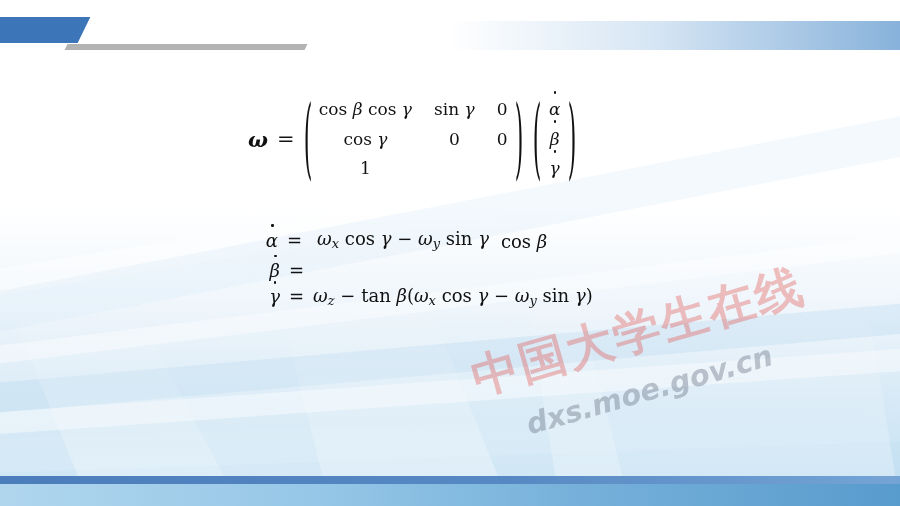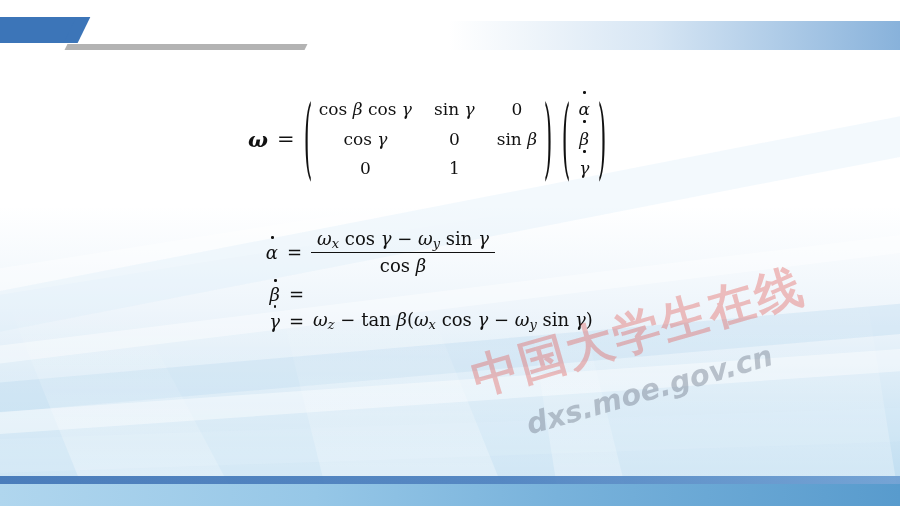--- a/index.html
+++ b/index.html
@@ -156,21 +156,20 @@
   .eq-row {
     display: flex;
     align-items: center;
     font-size: 18px;
     margin-bottom: 4px;
   }
   .eq-lhs { min-width: 20px; text-align: right; }
   .eq-eq { margin: 0 9px; }
   .frac {
     display: inline-flex;
-    flex-direction: column;
     align-items: center;
     vertical-align: middle;
     justify-content: flex-end;
   }
   .frac .num { padding: 0 6px 1px 6px; }
   .frac .bar { width: 100%; height: 1.2px; background: #111; }
   .frac .den { padding: 2px 6px 0 6px; }
 
   .eq-row-1 { margin-bottom: 8px; }
   .eq-row-2 { margin-left: 2px; margin-bottom: 4px; }
@@ -278,21 +277,20 @@
         <span class="paren">(</span>
         <div class="mat-grid">
 
           <div class="c-left"><span class="mf">cos</span>&nbsp;<span class="mi">β</span>&nbsp;<span class="mf">cos</span>&nbsp;<span class="mi">γ</span></div>
           <div><span class="mf">sin</span>&nbsp;<span class="mi">γ</span></div>
           <div>0</div>
 
           <div><span class="mf">cos</span>&nbsp;<span class="mi">γ</span></div>
           <div>0</div>
 
-          <div class="c-left"><span class="mf">sin</span>&nbsp;<span class="mi">β</span></div>
           <div>0</div>
           <div>1</div>
         </div>
         <span class="paren">)</span>
       </div>
 
       <div class="vec-wrap">
         <span class="paren">(</span>
         <div class="vec-grid">
           <div><span class="dotted mi">α</span></div>

